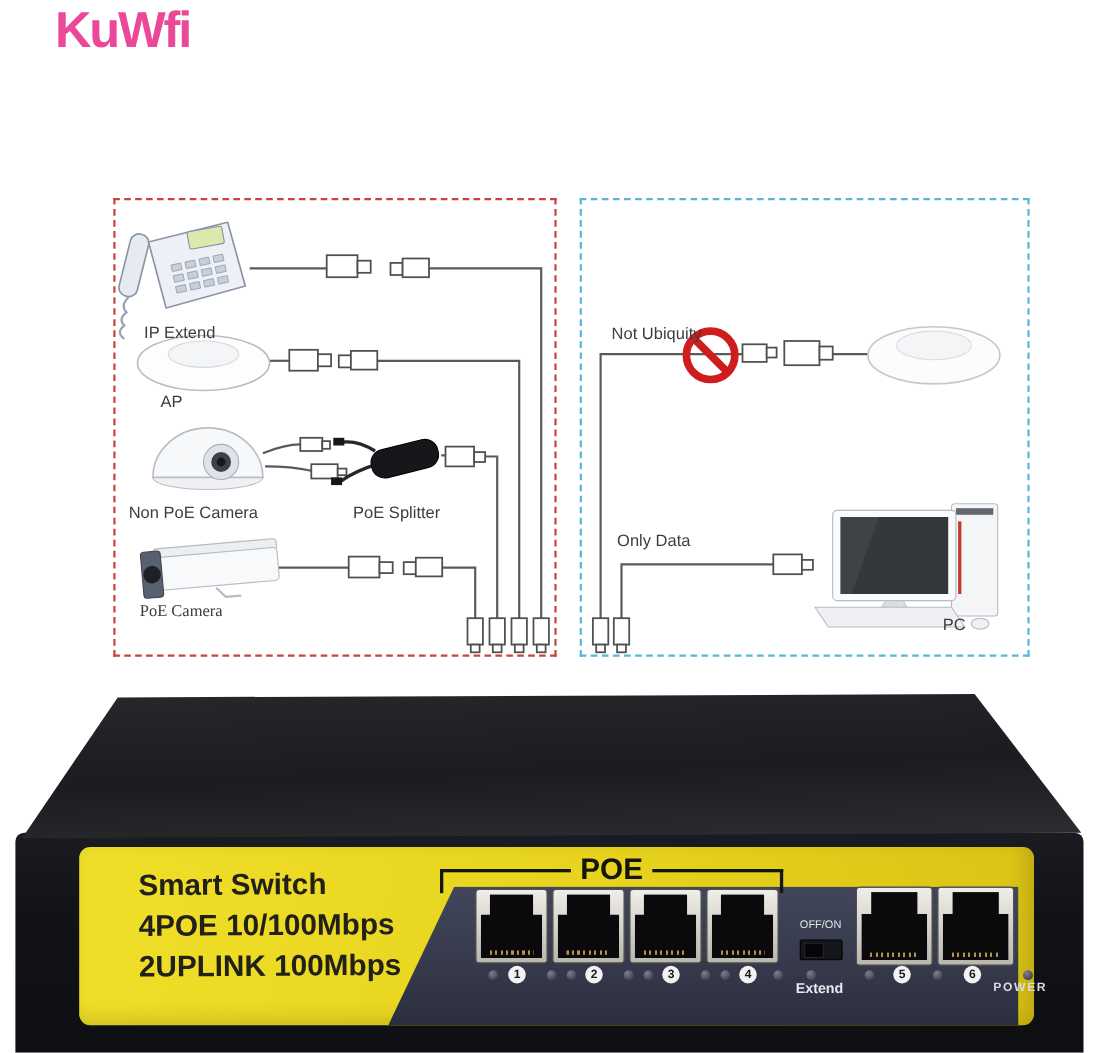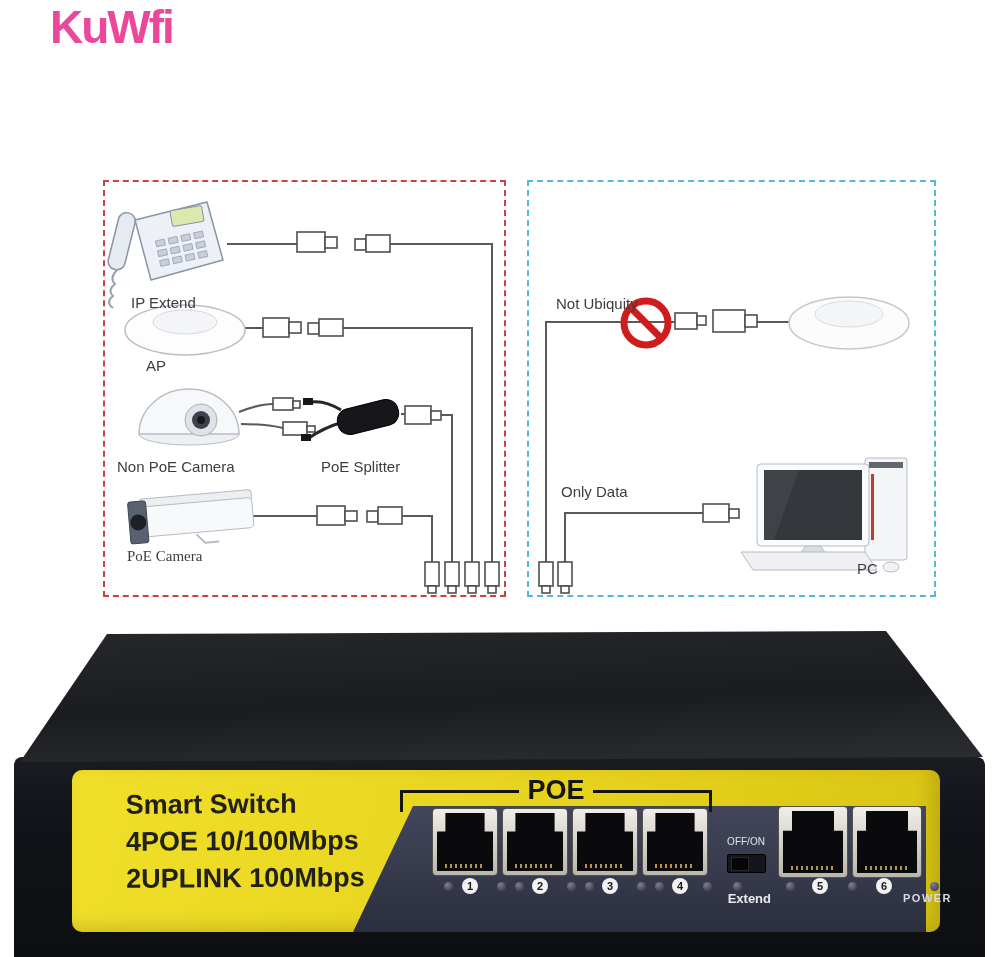--- a/index.html
+++ b/index.html
@@ -61,21 +61,21 @@
          justify-content:center;}
   .led{position:absolute;width:9px;height:9px;border-radius:50%;
        background:radial-gradient(circle at 35% 30%,#837b93,#4a4a58 65%,#35353f);}
 
   .onoff-label{position:absolute;left:724px;top:216px;width:44px;text-align:center;
                font-size:10px;color:#e3e3e9;}
   .toggle{position:absolute;left:727px;top:234px;width:37px;height:17px;background:#15161c;
           border:1px solid #000;border-radius:2px;}
   .toggle .knob{position:absolute;left:3px;top:2px;width:16px;height:12px;background:#060609;
           border:1px solid #26272e;}
-  .extend-label{position:absolute;left:719px;top:271px;width:52px;text-align:right;
+  .extend-label{position:absolute;left:719px;top:271px;width:52px;text-align:center;
                 font-size:13px;font-weight:600;color:#e9e9ef;}
   .power-label{position:absolute;left:903px;top:272px;font-size:11px;font-weight:bold;
                letter-spacing:1.5px;color:#dadae2;}
 </style>
 </head>
 <body>
 
 <div class="page">
 
   <div class="logo">KuWfi</div>

